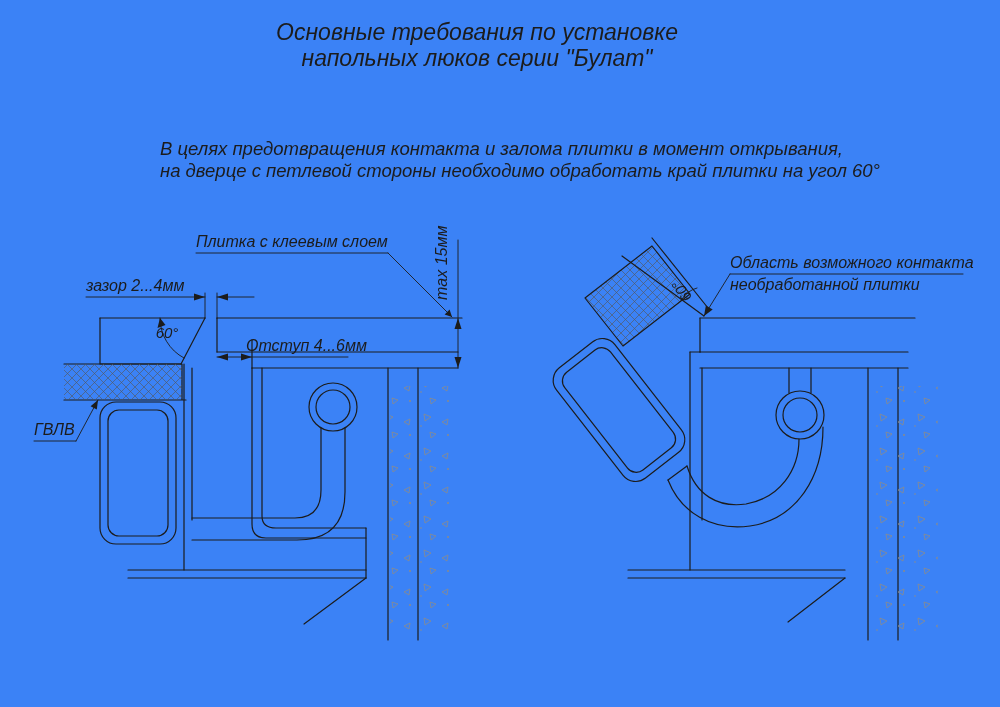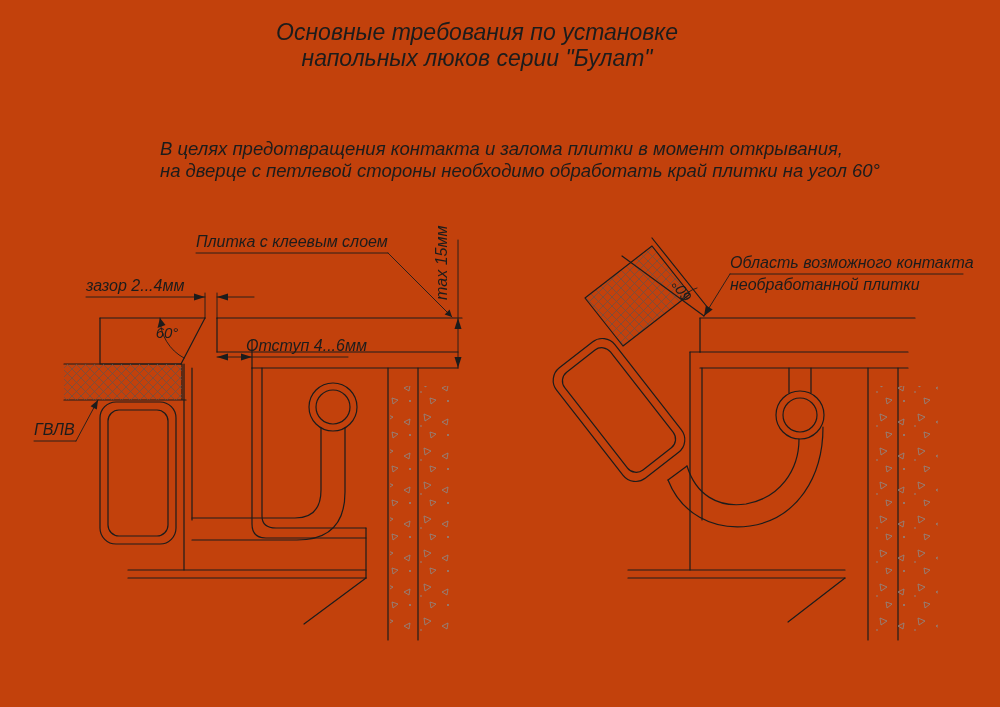--- a/index.html
+++ b/index.html
@@ -1,16 +1,16 @@
 <!DOCTYPE html>
 <html><head>
 <meta charset="utf-8">
 <style>
   html,body{margin:0;padding:0;background:#ffffff;}
-  .page{position:relative;width:1000px;height:707px;background:#c2410c;overflow:hidden;
+  .page{position:relative;width:1000px;height:707px;background:#3b82f6;overflow:hidden;
         font-family:"Liberation Sans",sans-serif;}
   svg{position:absolute;left:0;top:0;}
   .ln{stroke:#1c1c1c;stroke-width:1.2;fill:none;stroke-linecap:round;stroke-linejoin:round;}
   .thin{stroke:#1c1c1c;stroke-width:0.9;fill:none;stroke-linecap:round;}
   .arrow{fill:#1c1c1c;stroke:none;}
   text{font-family:"Liberation Sans",sans-serif;font-style:italic;fill:#1c1c1c;}
   .t-title{font-size:23px;text-anchor:middle;}
   .t-note{font-size:18.5px;}
   .t-label{font-size:16px;}
   .t-angle{font-size:15px;text-anchor:middle;}

